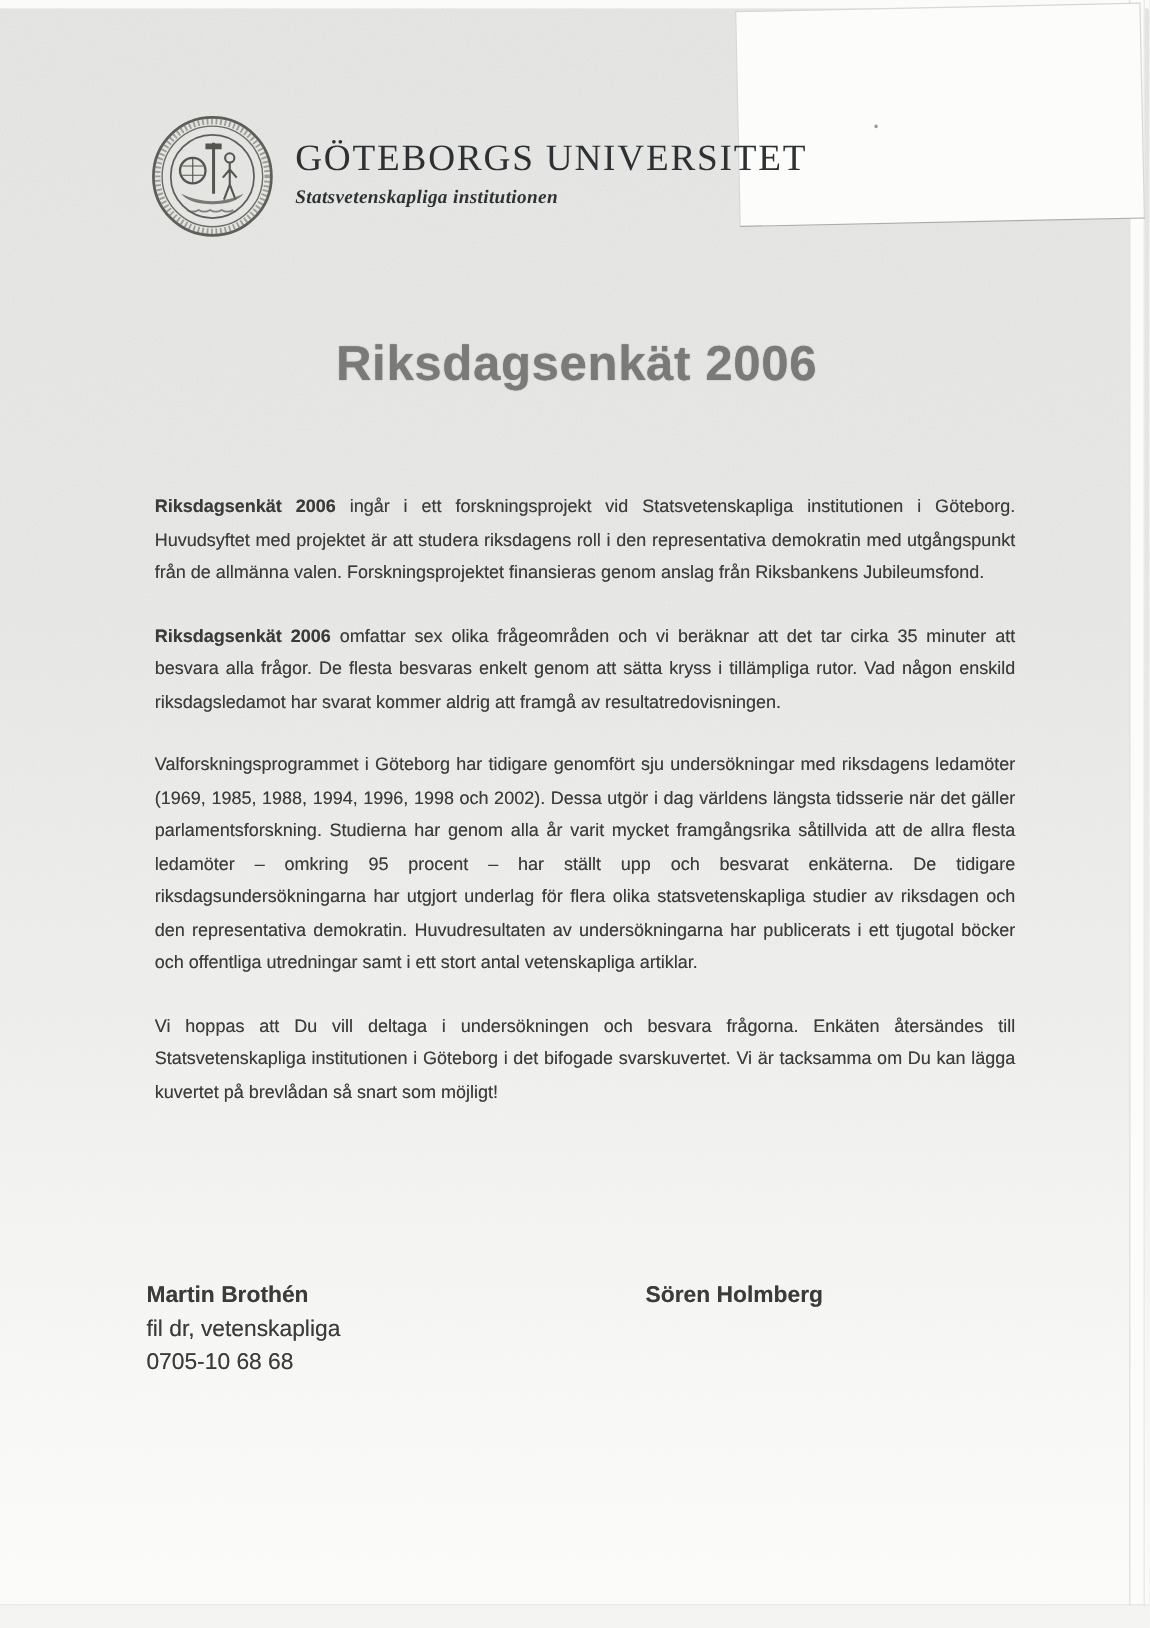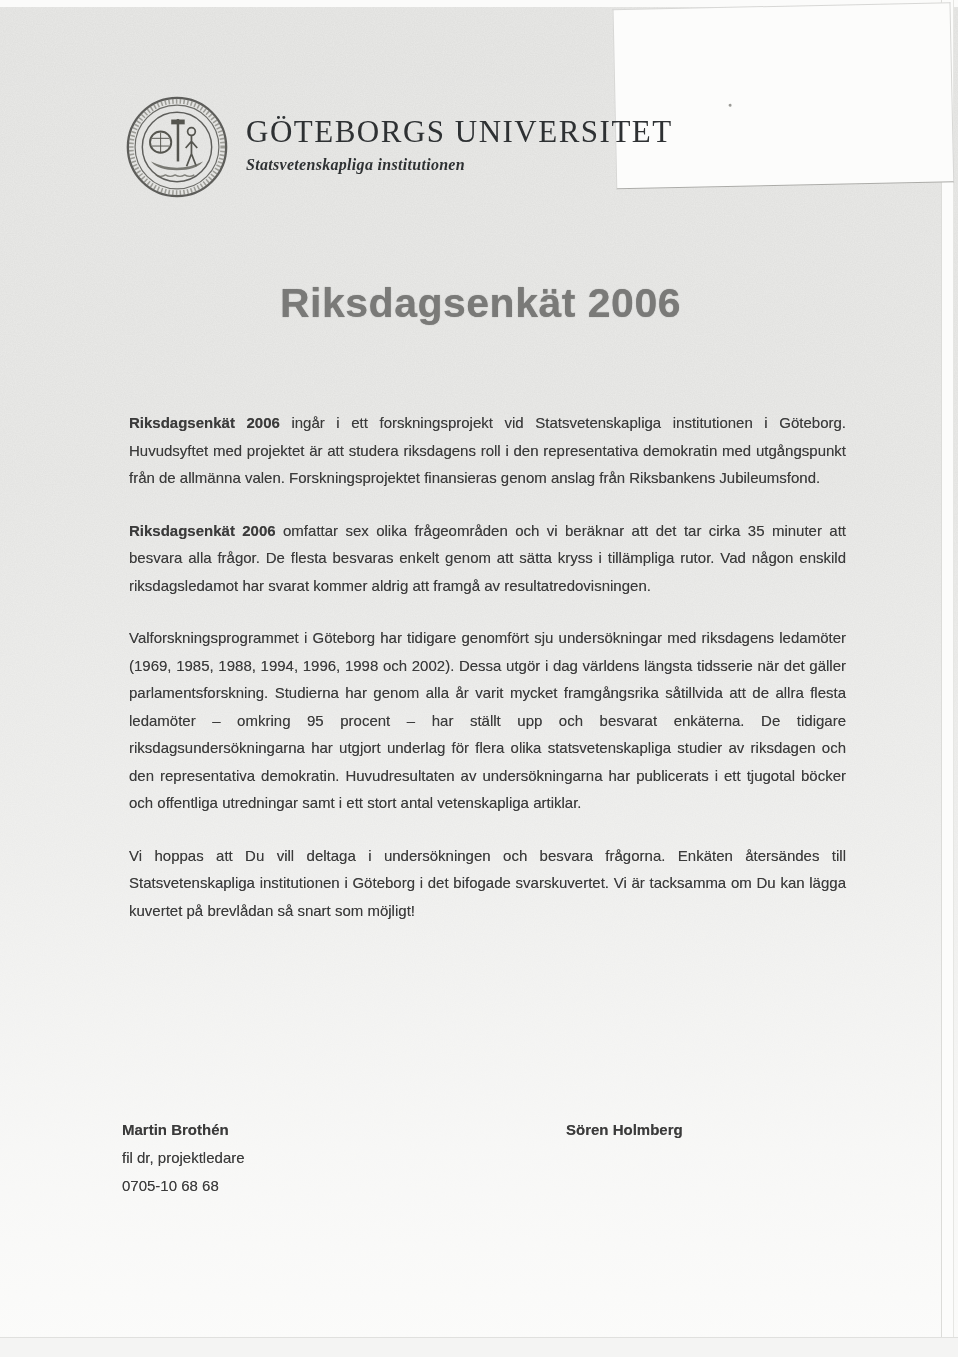--- a/index.html
+++ b/index.html
@@ -50,26 +50,26 @@
     position:absolute;left:129px;top:364px;width:717px;
     font-size:15px;line-height:27.5px;color:#3b3b3b;
     text-align:justify;
     text-shadow:0 0 0.4px rgba(60,60,60,0.55);
     margin-top:45px;
   }
   .bodytext p{margin:0 0 25px 0;}
   .b{font-weight:700;}
   .u{}
   .signatures{
-    position:absolute;left:122px;top:1116px;width:717px;
-    display:flex;font-size:15px;line-height:28px;color:#3b3b3b;
+    position:absolute;left:122px;top:1066px;width:717px;
+    display:flex;font-size:19px;line-height:28px;color:#3b3b3b;
     text-shadow:0 0 0.4px rgba(60,60,60,0.55);
   }
   .sig-col-left{width:416px;}
-  .sig-col-right{flex:1;margin-left:28px;}
+  .sig-col-right{flex:1;}
   .sig-name{font-weight:700;}
 </style>
 </head>
 <body>
 
 <div class="page">
 
   <svg class="grain" width="958" height="1357" aria-hidden="true">
     <filter id="g">
       <feTurbulence type="fractalNoise" baseFrequency="0.9" numOctaves="2" seed="7"></feTurbulence>
@@ -120,21 +120,21 @@
     <div class="bodytext">
       <p><span class="b">Riksdagsenkät 2006</span><span> ingår i ett forskningsprojekt vid Statsvetenskapliga institutionen i Göteborg. Huvudsyftet med projektet är att studera riksdagens roll i den representativa demokratin med utgångspunkt från de allmänna valen. Forskningsprojektet finansieras genom anslag från Riksbankens Jubileumsfond.</span></p>
       <p><span class="b">Riksdagsenkät 2006</span><span> omfattar sex olika frågeområden och vi beräknar att det tar cirka 35 minuter att besvara alla frågor. De flesta besvaras enkelt genom att sätta kryss i tillämpliga rutor. Vad någon enskild riksdagsledamot har svarat kommer </span><span class="u">aldrig</span><span> att framgå av resultatredovisningen.</span></p>
       <p><span>Valforskningsprogrammet i Göteborg har tidigare genomfört sju undersökningar med riksdagens ledamöter (1969, 1985, 1988, 1994, 1996, 1998 och 2002). Dessa utgör i dag världens längsta tidsserie när det gäller parlamentsforskning. Studierna har genom alla år varit mycket framgångsrika såtillvida att de allra flesta ledamöter – omkring 95 procent – har ställt upp och besvarat enkäterna. De tidigare riksdagsundersökningarna har utgjort underlag för flera olika statsvetenskapliga studier av riksdagen och den representativa demokratin. Huvudresultaten av undersökningarna har publicerats i ett tjugotal böcker och offentliga utredningar samt i ett stort antal vetenskapliga artiklar.</span></p>
       <p><span>Vi hoppas att Du vill deltaga i undersökningen och besvara frågorna. Enkäten återsändes till Statsvetenskapliga institutionen i Göteborg i det bifogade svarskuvertet. Vi är tacksamma om Du kan lägga kuvertet på brevlådan så snart som möjligt!</span></p>
     </div>
 
     <div class="signatures">
       <div class="sig-col-left">
         <div class="sig-name">Martin Brothén</div>
-        <div>fil dr, projektledare</div>
+        <div>fil dr, vetenskapliga</div>
         <div>0705-10 68 68</div>
       </div>
       <div class="sig-col-right">
         <div class="sig-name">Sören Holmberg</div>
       </div>
     </div>
 
   </div>
 </div>
 

